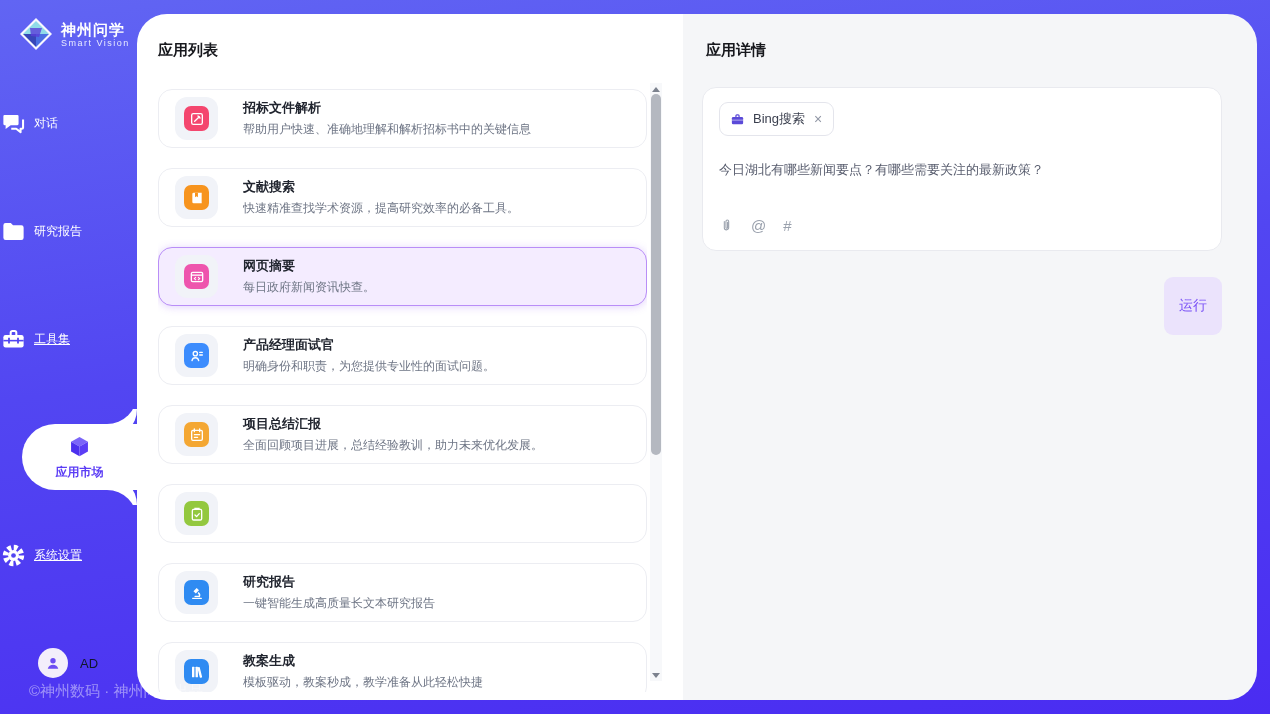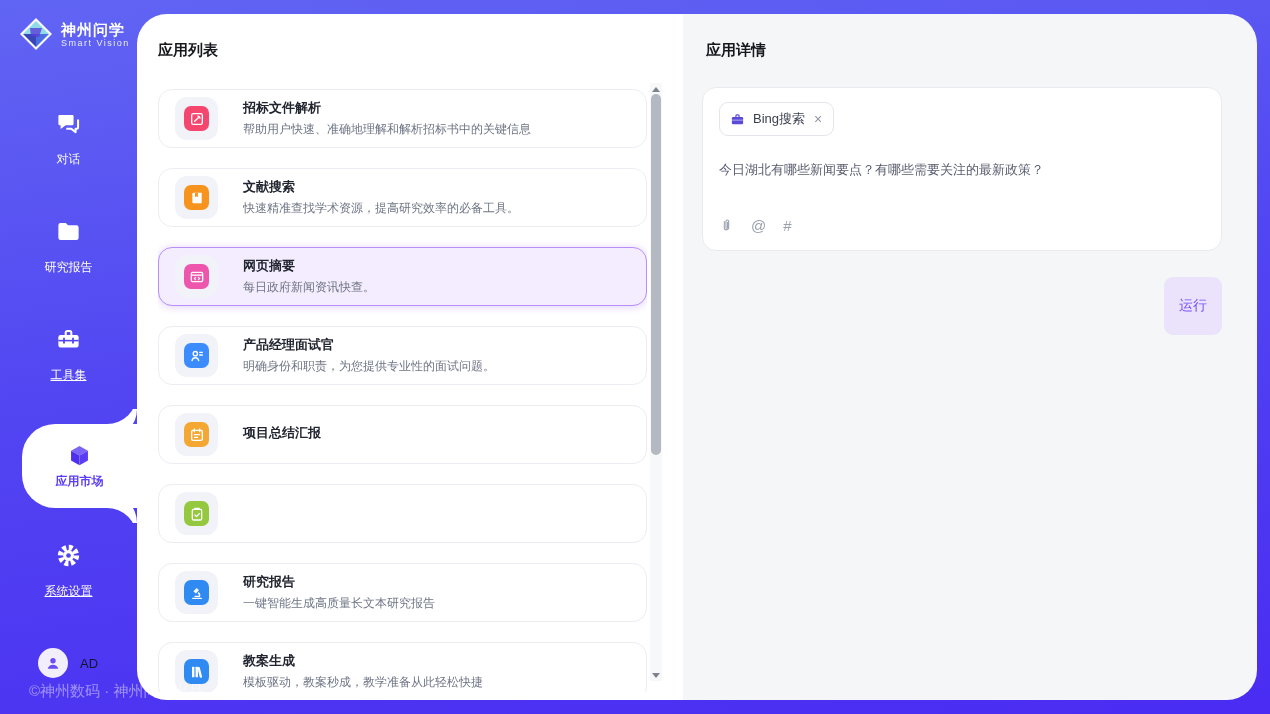--- a/index.html
+++ b/index.html
@@ -6,26 +6,26 @@
   html,body { width:1270px; height:714px; font-family:"Liberation Sans","DejaVu Sans",sans-serif; }
   body { background:linear-gradient(172deg,#6165f3 0%,#5246f2 45%,#4a2cf2 100%); overflow:hidden; position:relative; }
 
   
   .sidebar { position:absolute; left:0; top:0; width:137px; height:100%; z-index:2; }
   .brand { display:flex; align-items:center; gap:7px; padding:16px 0 0 18px; }
   .brand-logo { width:36px; height:36px; flex:0 0 auto; }
   .brand-name { color:#fff; font-size:15px; font-weight:700; letter-spacing:1px; line-height:17px; }
   .brand-tagline { color:#e8eaff; font-size:9px; letter-spacing:1.5px; }
 
-  .nav-item { position:absolute; left:0; width:137px; display:flex; flex-direction:column; align-items:center; gap:14px; color:#fff; font-size:12px; cursor:pointer; }
+  .nav-item { position:absolute; left:0; width:137px; display:flex; flex-direction:row; align-items:center; gap:7px; color:#fff; font-size:12px; cursor:pointer; }
   .nav-item svg { width:27px; height:27px; }
   .nav-label { color:#fff; }
   .nav-label.u { text-decoration:underline; }
 
-  .nav-item.active { left:22px; width:115px; height:84px; background:#fff; border-radius:33px 0 0 33px; flex-direction:column; justify-content:center; gap:4px; }
+  .nav-item.active { left:22px; width:115px; height:66px; background:#fff; border-radius:33px 0 0 33px; flex-direction:column; justify-content:center; gap:4px; }
   .nav-item.active .nav-label { color:#5b3df5; font-weight:600; }
   .nav-item.active::before, .nav-item.active::after { content:""; position:absolute; right:0; width:30px; height:30px; }
   .nav-item.active::before { top:-30px; border-bottom-right-radius:30px; box-shadow:0 15px 0 0 #fff; }
   .nav-item.active::after  { bottom:-30px; border-top-right-radius:30px; box-shadow:0 -15px 0 0 #fff; }
 
   .user-row { position:absolute; left:38px; top:648px; display:flex; align-items:center; gap:12px; }
   .avatar { width:30px; height:30px; border-radius:50%; background:#f3eefb; display:flex; align-items:center; justify-content:center; }
   .avatar svg { width:18px; height:18px; }
   .user-name { color:#0f172a; font-size:13px; }
   .copyright { position:absolute; left:29px; top:682px; color:rgba(255,255,255,0.45); font-size:15px; white-space:nowrap;text-align:right; }
@@ -214,20 +214,21 @@
           <span class="swatch" style="background: rgb(244, 167, 51);">
             <svg viewBox="0 0 24 24">
               <rect x="4" y="5" width="16" height="15" rx="2" fill="none" stroke="#fff" stroke-width="2"></rect>
               <path d="M8 3v4M16 3v4" stroke="#fff" stroke-width="2" stroke-linecap="round"></path>
               <path d="M8 11.5h8M8 15.5h5" stroke="#fff" stroke-width="1.8" stroke-linecap="round"></path>
             </svg>
           </span>
         </div>
         <div class="card-text">
           <div class="card-title">项目总结汇报</div>
+          <div class="card-desc">全面回顾项目进展，总结经验教训，助力未来优化发展。</div>
         </div>
       </div>
 
       <div class="card">
         <div class="emblem">
           <span class="swatch" style="background: rgb(147, 200, 63);">
             <svg viewBox="0 0 24 24">
               <rect x="5" y="5" width="14" height="16" rx="2" fill="none" stroke="#fff" stroke-width="2"></rect>
               <path d="M9 5V3.5h6V5" stroke="#fff" stroke-width="2" fill="none"></path>
               <path d="M9 13.5l2.4 2.4 4-4.4" stroke="#fff" stroke-width="2" fill="none" stroke-linecap="round" stroke-linejoin="round"></path>

